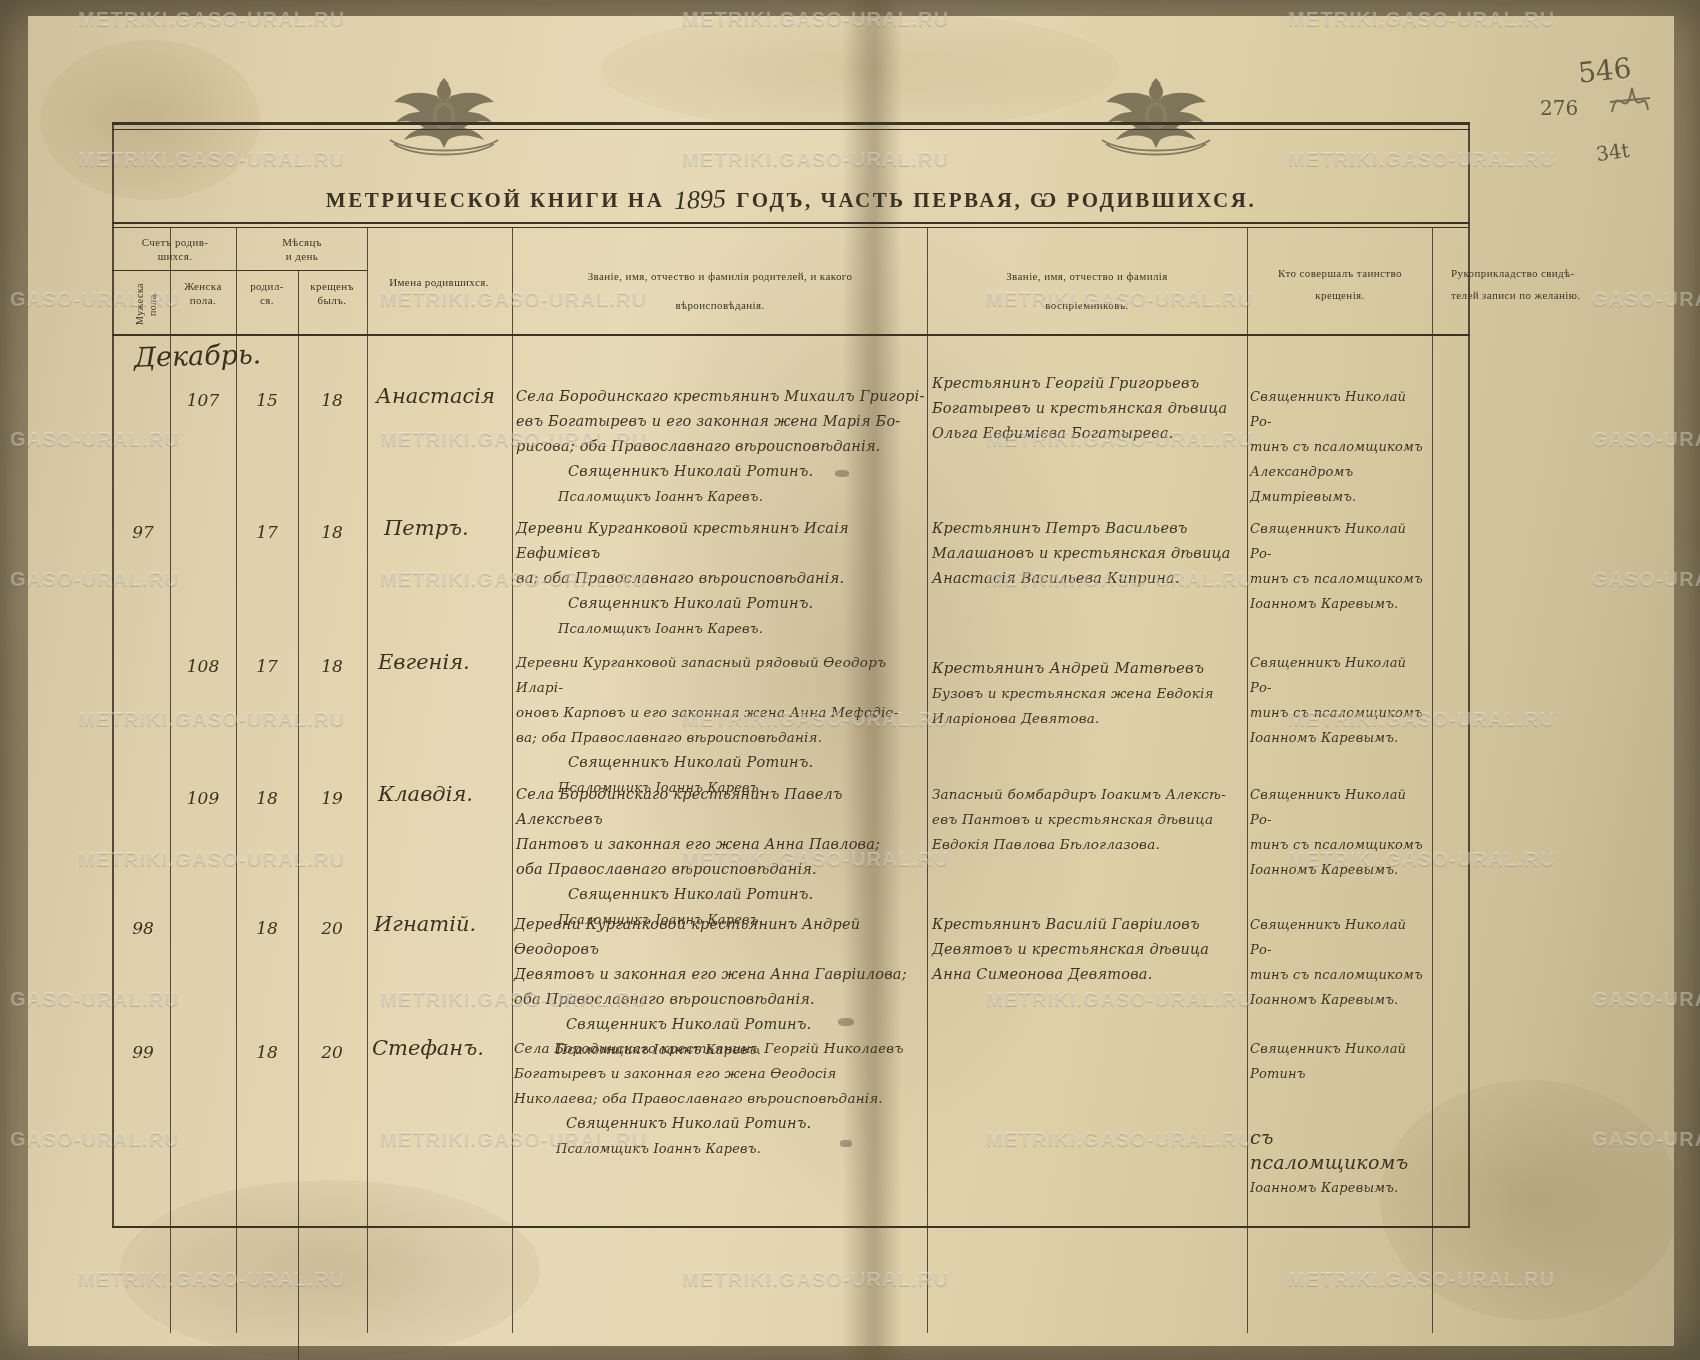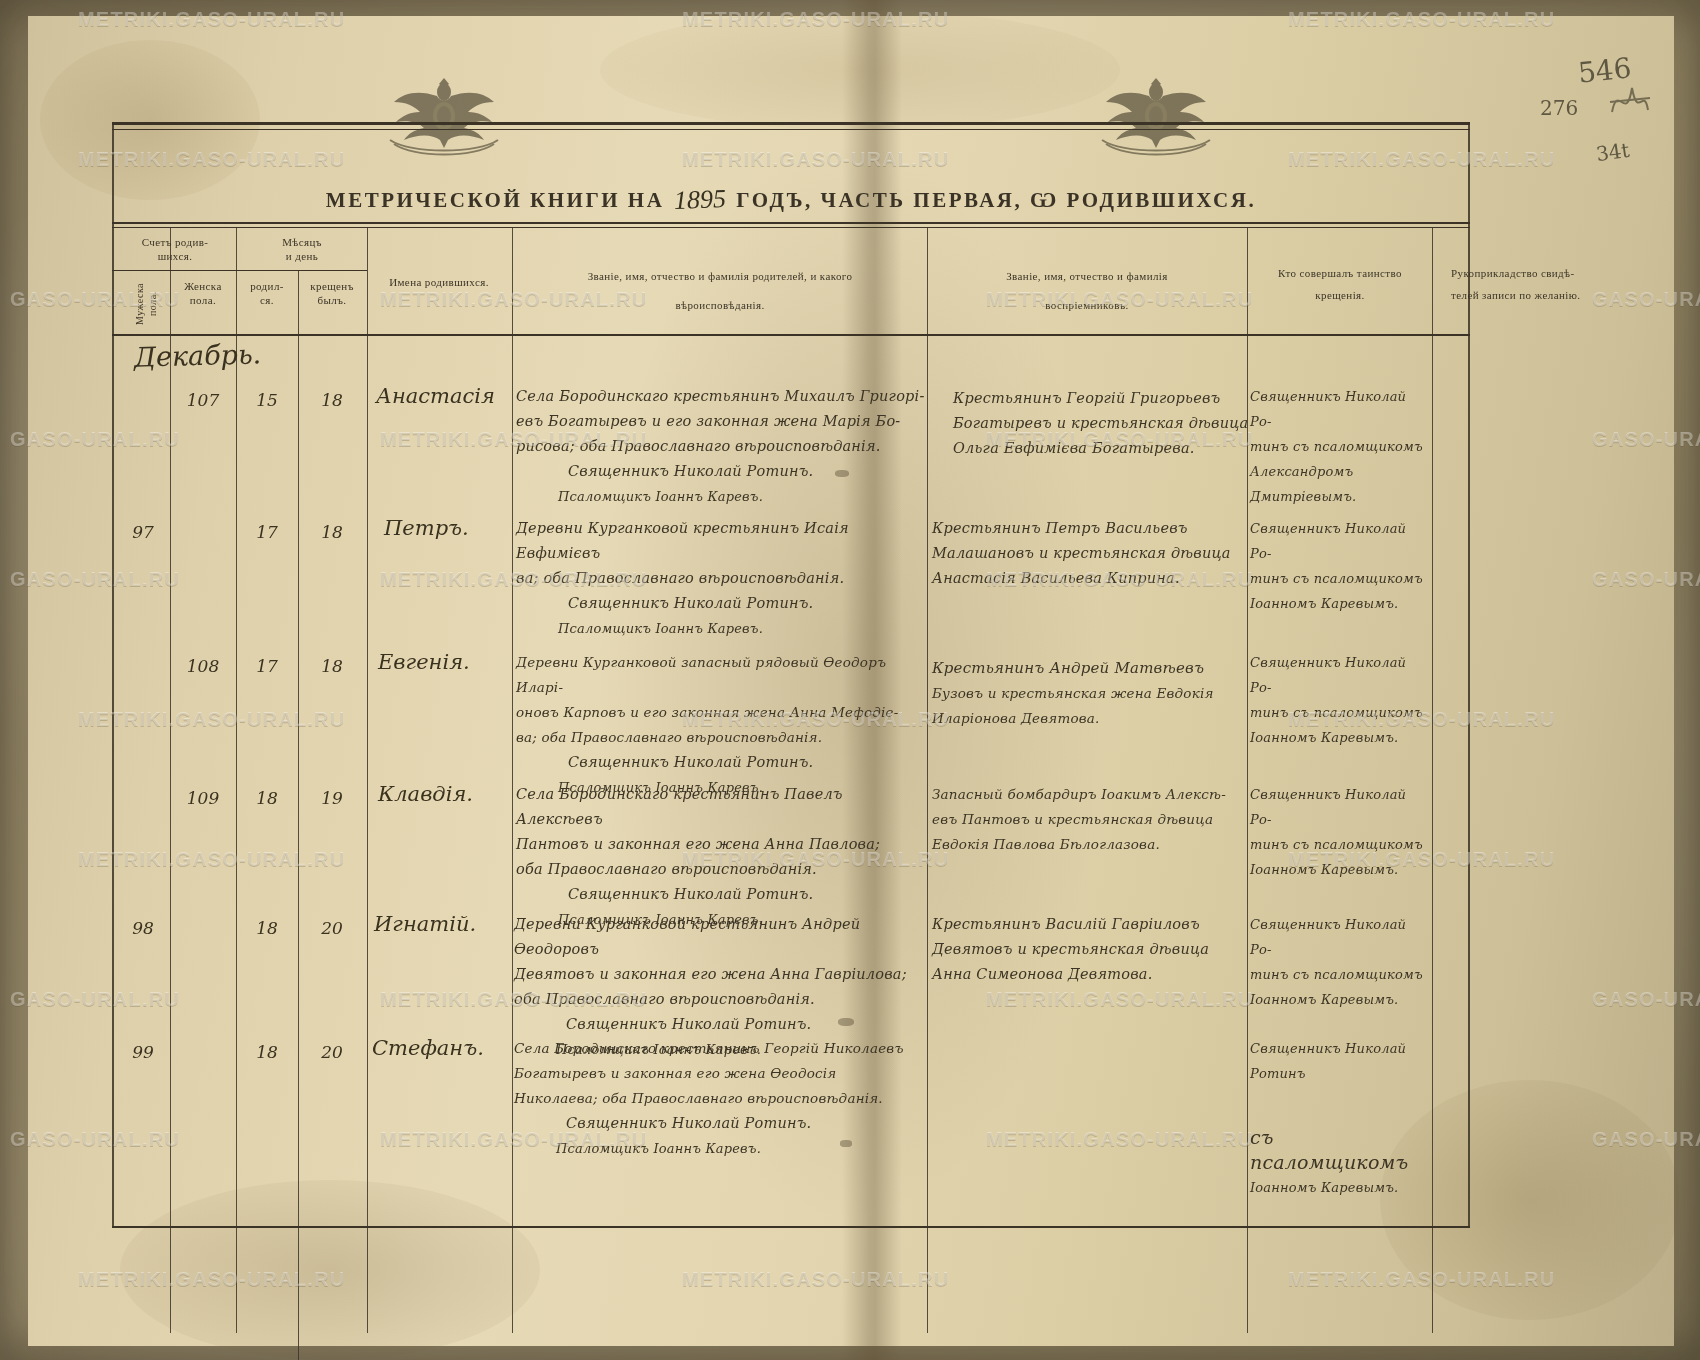--- a/index.html
+++ b/index.html
@@ -315,21 +315,21 @@
     <div class="num cellbox" style="left:126px;top:268px;width:58px;">15</div>
     <div class="num cellbox" style="left:188px;top:268px;width:64px;">18</div>
     <div class="name cellbox" style="left:264px;top:262px;width:138px;">Анастасія</div>
     <div class="cellbox" style="left:404px;top:262px;width:410px;">
       <div class="hw">Села Бородинскаго крестьянинъ Михаилъ Григорі-</div>
       <div class="hw">евъ Богатыревъ и его законная жена Марія Бо-</div>
       <div class="hw">рисова; оба Православнаго вѣроисповѣданія.</div>
       <div class="hw sub">Священникъ Николай Ротинъ.</div>
       <div class="hw sub2" style="font-size:13px;">Псаломщикъ Іоаннъ Каревъ.</div>
     </div>
-    <div class="cellbox" style="left:820px;top:264px;width:312px;margin-left:21px;">
+    <div class="cellbox" style="left:820px;top:249px;width:312px;">
       <div class="hw">Крестьянинъ Георгій Григорьевъ</div>
       <div class="hw">Богатыревъ и крестьянская дѣвица</div>
       <div class="hw">Ольга Евфимієва Богатырева.</div>
     </div>
     <div class="cellbox" style="left:1138px;top:262px;width:180px;">
       <div class="hw" style="font-size:13px;">Священникъ Николай Ро-</div>
       <div class="hw" style="font-size:13px;">тинъ съ псаломщикомъ</div>
       <div class="hw" style="font-size:13px;">Александромъ Дмитріевымъ.</div>
     </div>
     <div class="cellbox hw" style="left:1324px;top:262px;width:150px;"></div>

